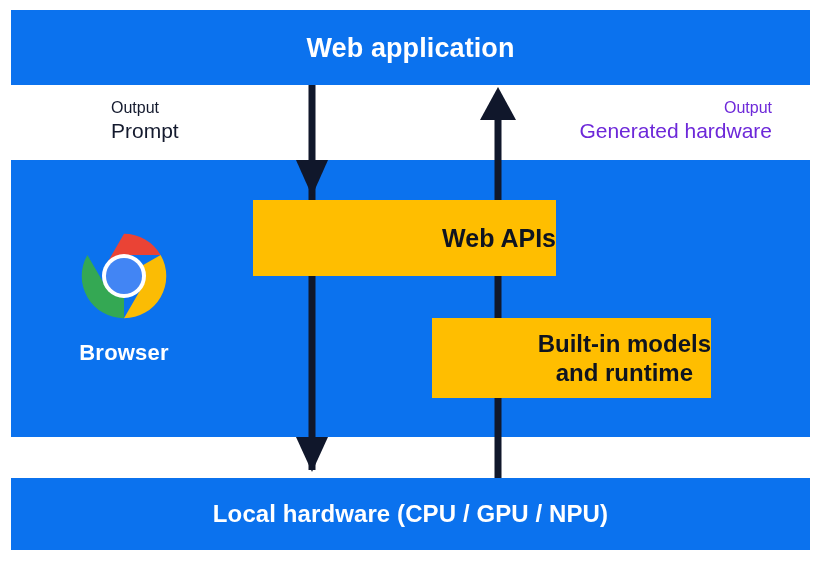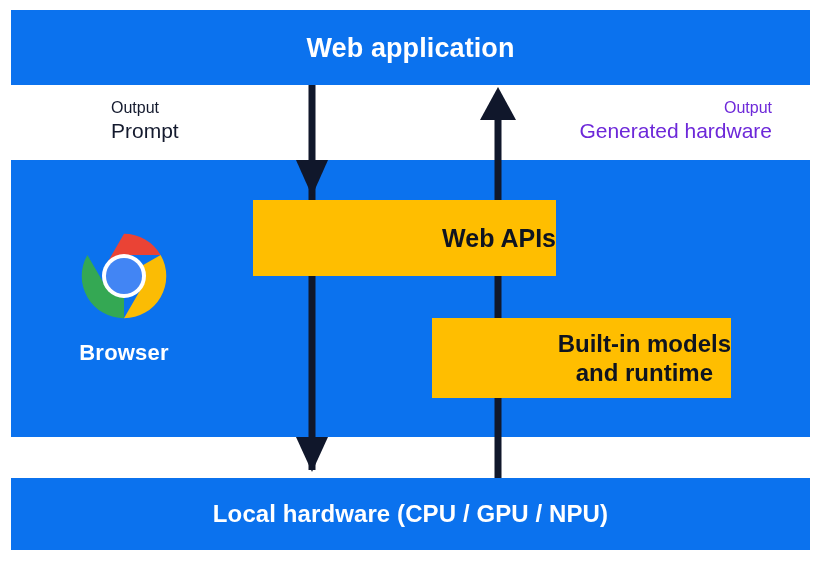--- a/index.html
+++ b/index.html
@@ -37,21 +37,21 @@
   #io-output{right:48px;top:99px;text-align:right;}
 
   
   .card{
     position:absolute;background:#ffbe00;
     display:flex;align-items:center;justify-content:flex-end;
     color:#0f1420;font-weight:bold;text-align:center;
     line-height:1.22;
   }
   #card-web-apis{left:253px;top:200px;width:303px;height:76px;font-size:25px;}
-  #card-builtin{left:432px;top:318px;width:279px;height:80px;font-size:24px;padding-left:20px;}
+  #card-builtin{left:432px;top:318px;width:279px;height:80px;font-size:24px;}
 
   
   #browser-block{position:absolute;left:52px;top:232px;width:144px;text-align:center;}
   #chrome-logo{width:88px;height:88px;display:block;margin:0 auto;}
   #browser-label{
     display:block;margin-top:20px;color:#ffffff;
     font-size:22px;font-weight:bold;letter-spacing:.2px;
   }
 </style>
 </head>

